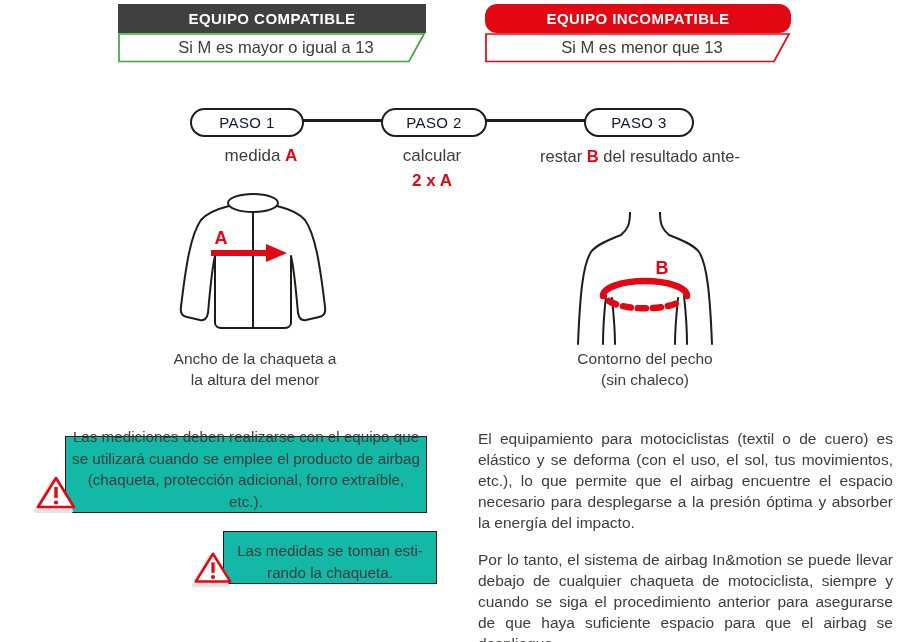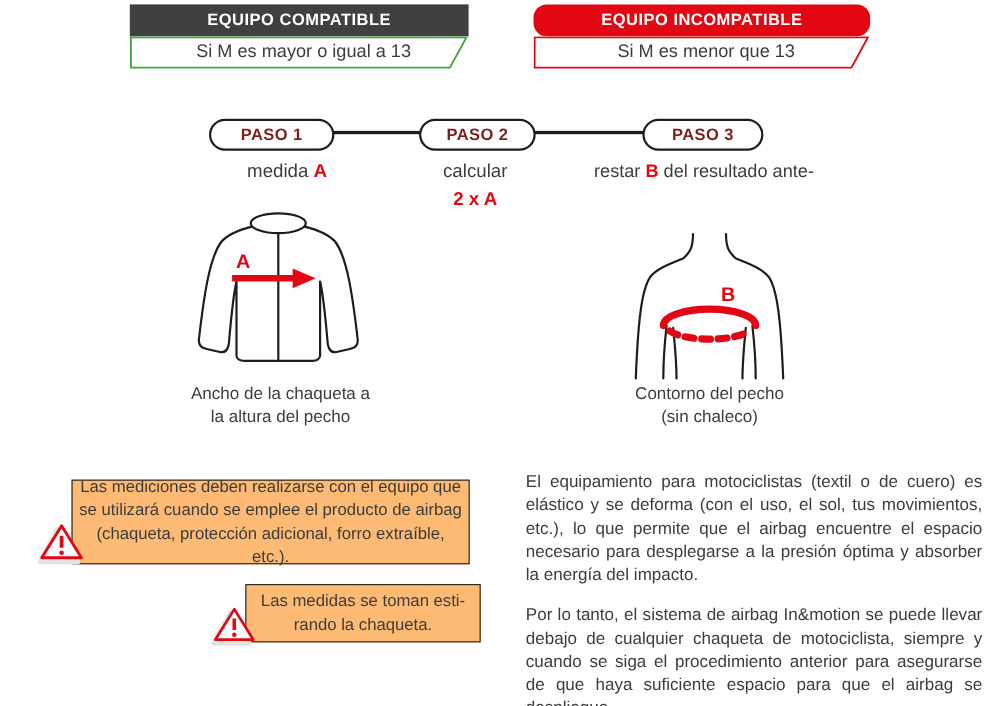--- a/index.html
+++ b/index.html
@@ -22,36 +22,36 @@
     position:absolute;left:0;top:0;right:14px;height:29px;
     display:flex;align-items:center;justify-content:center;
     font-size:16.5px;color:#3c3c3b;padding-left:22px;
   }
 
   
   .connector{border-top:3px solid #1d1d1b;}
   .pill{
     background:#ffffff;border:2px solid #1d1d1b;border-radius:999px;
     display:flex;align-items:center;justify-content:center;
-    font-weight:bold;font-size:15px;letter-spacing:.4px;color:#7f1d1d;
+    font-weight:normal;font-size:15px;letter-spacing:.4px;color:#0f172a;
   }
   .step-label{font-size:17px;text-align:center;color:#3c3c3b;}
   .red-var{color:#E30613;font-weight:bold;}
   .step2-formula{font-size:17px;font-weight:bold;color:#E30613;text-align:center;}
   .step3-line{font-size:16.5px;text-align:center;line-height:25px;color:#3c3c3b;}
 
   .caption{
     font-size:15.5px;line-height:21px;text-align:center;color:#3c3c3b;
     white-space:pre-line;
   }
 
   
   .warn-box{
-    border:1.6px solid #1d1d1b;background:#fdba74;
-    display:flex;align-items:center;justify-content:center;
+    border:1.6px solid #1d1d1b;background:#14b8a6;
+    display:flex;align-items:flex-end;justify-content:center;
   }
   .warn-text{
     font-size:15.2px;line-height:21.5px;text-align:center;color:#3c3c3b;
     white-space:pre-line;padding:0 6px;
   }
 
   
   .body-col{font-size:15.5px;line-height:21px;text-align:justify;color:#3c3c3b;}
   .body-col p{margin:0;}
   .body-col p + p{margin-top:16px;}
@@ -99,21 +99,21 @@
       <path d="M64,14 C52,17 42,21 36,28 C26,42 21,72 16,115 C15,121 17,124 22,125 L35,128 C40,129 42,126 43,121 C45,98 47,76 50,64 L50,131 C50,134 53,136 57,136 L119,136 C123,136 126,134 126,131 L126,64 C129,76 131,98 133,121 C134,126 136,129 141,128 L154,125 C159,124 161,121 160,115 C155,72 150,42 140,28 C134,21 124,17 112,14"></path>
       <path d="M88,20 L88,136"></path>
     </g>
     <g>
       <line x1="46" y1="61" x2="103" y2="61" stroke="#E30613" stroke-width="6"></line>
       <polygon points="101,52 122,61 101,70" fill="#E30613"></polygon>
     </g>
     <text x="56" y="52" text-anchor="middle" font-family="Liberation Sans, sans-serif" font-size="18" font-weight="bold" fill="#E30613">A</text>
   </svg>
   <div class="abs caption" style="left:150px;top:348px;width:210px;">Ancho de la chaqueta a
-la altura del pecho</div>
+la altura del menor</div>
 
   <svg class="abs" style="left:570px;top:212px;" width="150" height="136" viewBox="0 0 150 136">
     <g fill="none" stroke="#1d1d1b" stroke-width="2" stroke-linecap="round" stroke-linejoin="round">
       <path d="M60,0 C60,12 58,17 51,23 C38,28 26,33 21,40 C13,52 10,82 8,132"></path>
       <path d="M90,0 C90,12 92,17 99,23 C112,28 124,33 129,40 C137,52 140,82 142,132"></path>
       <path d="M36,84 C34,102 33,120 33,132"></path>
       <path d="M42,86 C44,106 45,120 45,132"></path>
       <path d="M114,84 C116,102 117,120 117,132"></path>
       <path d="M108,86 C106,106 105,120 105,132"></path>
     </g>

